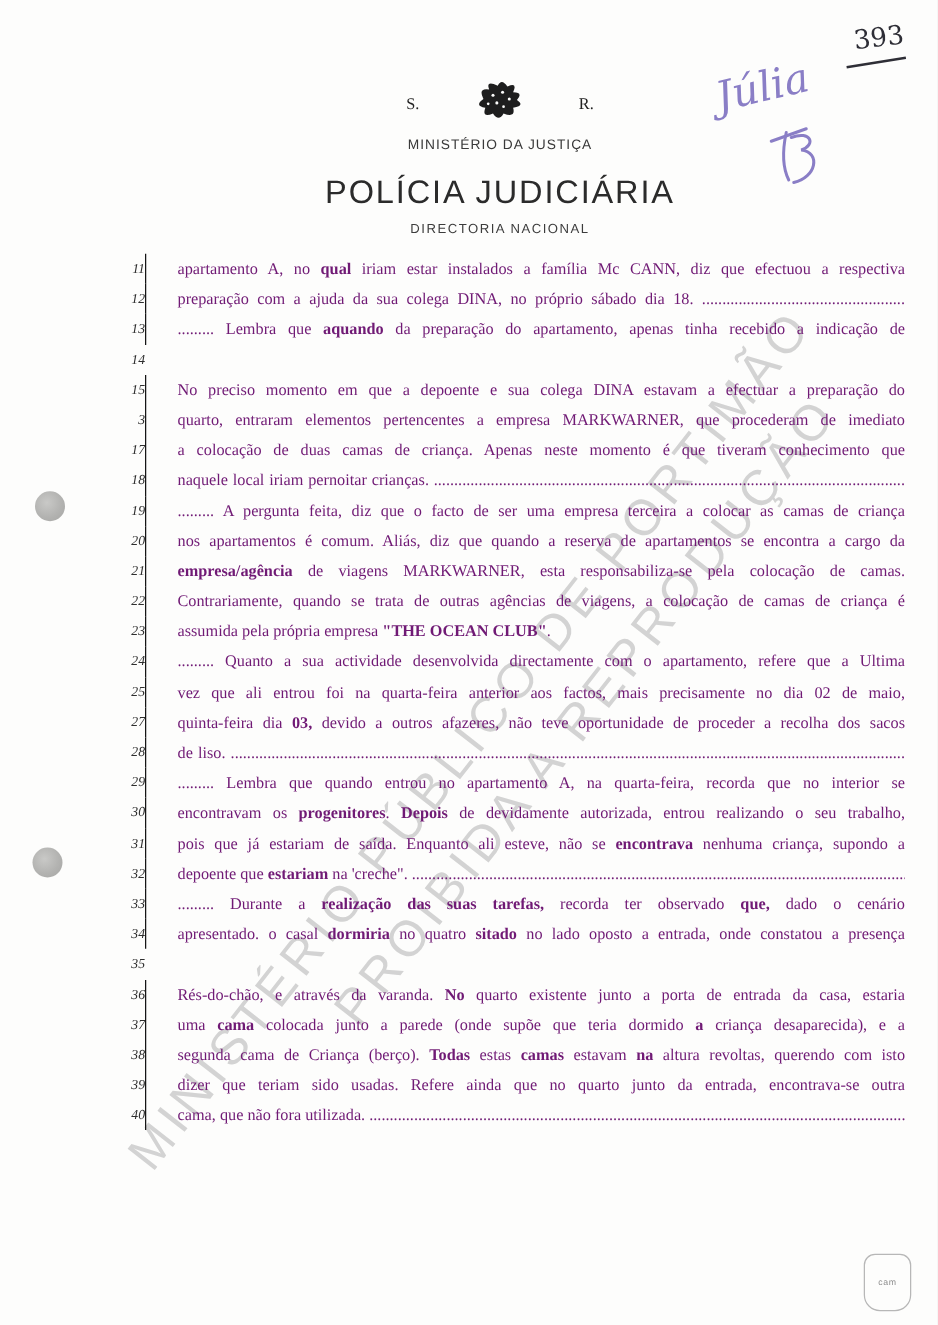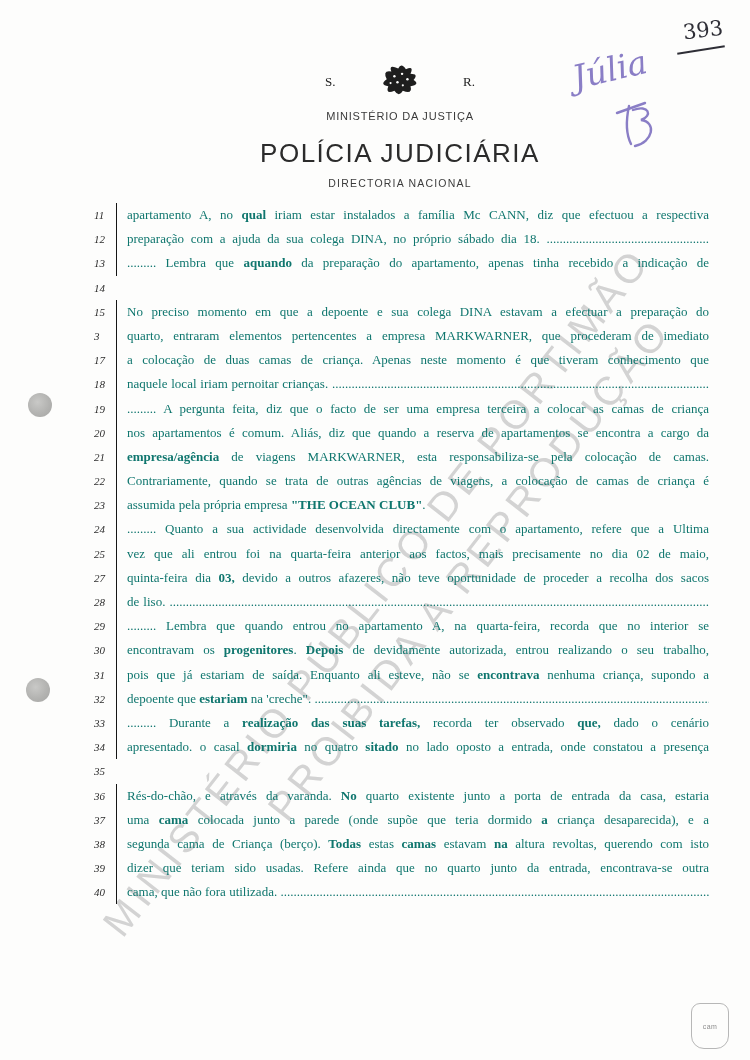--- a/index.html
+++ b/index.html
@@ -29,23 +29,23 @@
   .page-number-underline{position:absolute;top:49px;left:677px;width:48px;height:2px;background:#2e2e36;
     transform:rotate(-9deg);z-index:3;}
   .signature{position:absolute;top:50px;left:572px;z-index:3;font-family:"DejaVu Serif",serif;
     font-style:italic;font-size:33px;color:#8a7ec6;transform:rotate(-13deg);}
   .paraph{position:absolute;top:96px;left:612px;z-index:3;}
 
   
   .doc-body{position:absolute;top:203px;left:0;width:750px;z-index:2;}
   .line-row{display:flex;height:24.2px;line-height:24.2px;}
   .ln{width:22px;margin-left:94px;flex:none;font-style:italic;font-size:11px;color:#2e2e2e;
-    font-family:"Liberation Serif",serif;}
-  .lt{width:582px;flex:none;border-left:1.6px solid #151515;padding-left:10px;overflow:hidden;
-    font-size:13px;color:#0f766e;text-align:justify;text-align-last:justify;white-space:nowrap;}
+    font-family:"Liberation Serif",serif;text-align:right;}
+  .lt{width:582px;flex:none;border-left:1.6px solid #151515;padding-left:25px;overflow:hidden;
+    font-size:13px;color:#701a75;text-align:justify;text-align-last:justify;white-space:nowrap;}
   .lt.left{text-align-last:left;}
   .lt b{font-weight:bold;}
 
   
   .hole{position:absolute;width:24px;height:24px;border-radius:50%;z-index:2;
     background:radial-gradient(circle at 40% 38%,#c9c9c7 0%,#b3b3b1 55%,#a5a5a3 100%);}
   .hole1{left:28px;top:393px;}
   .hole2{left:26px;top:678px;}
 
   

